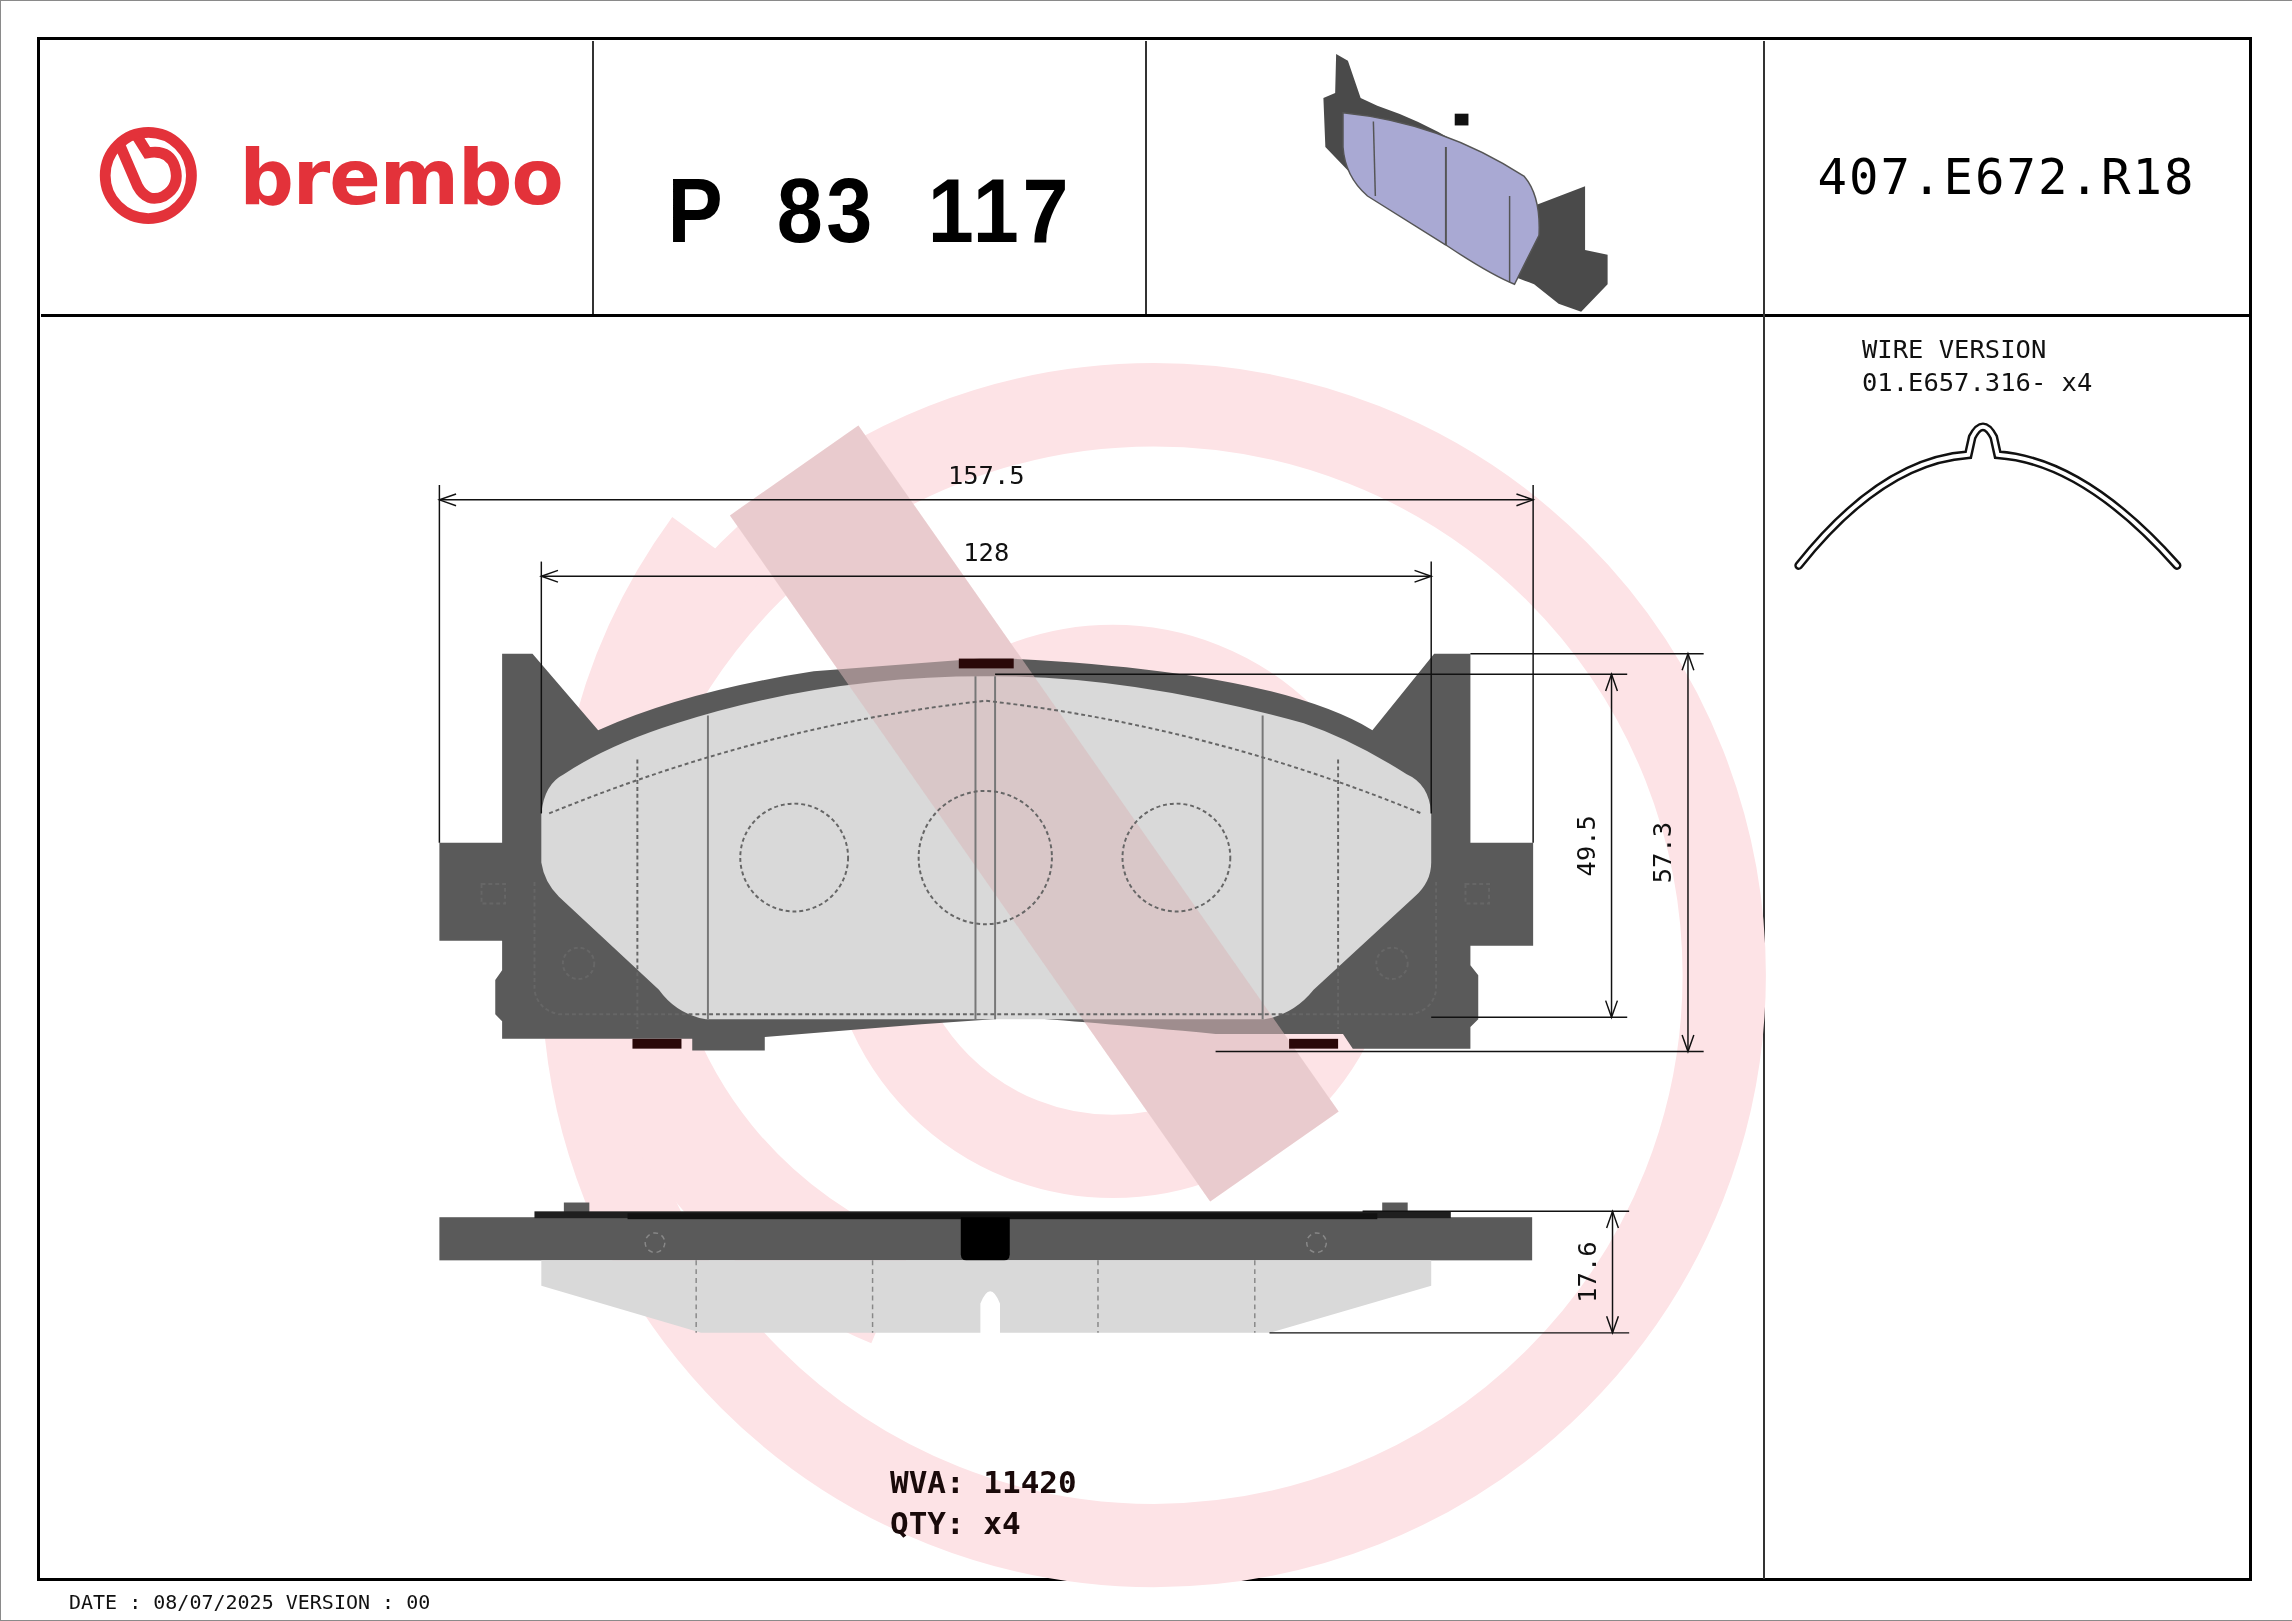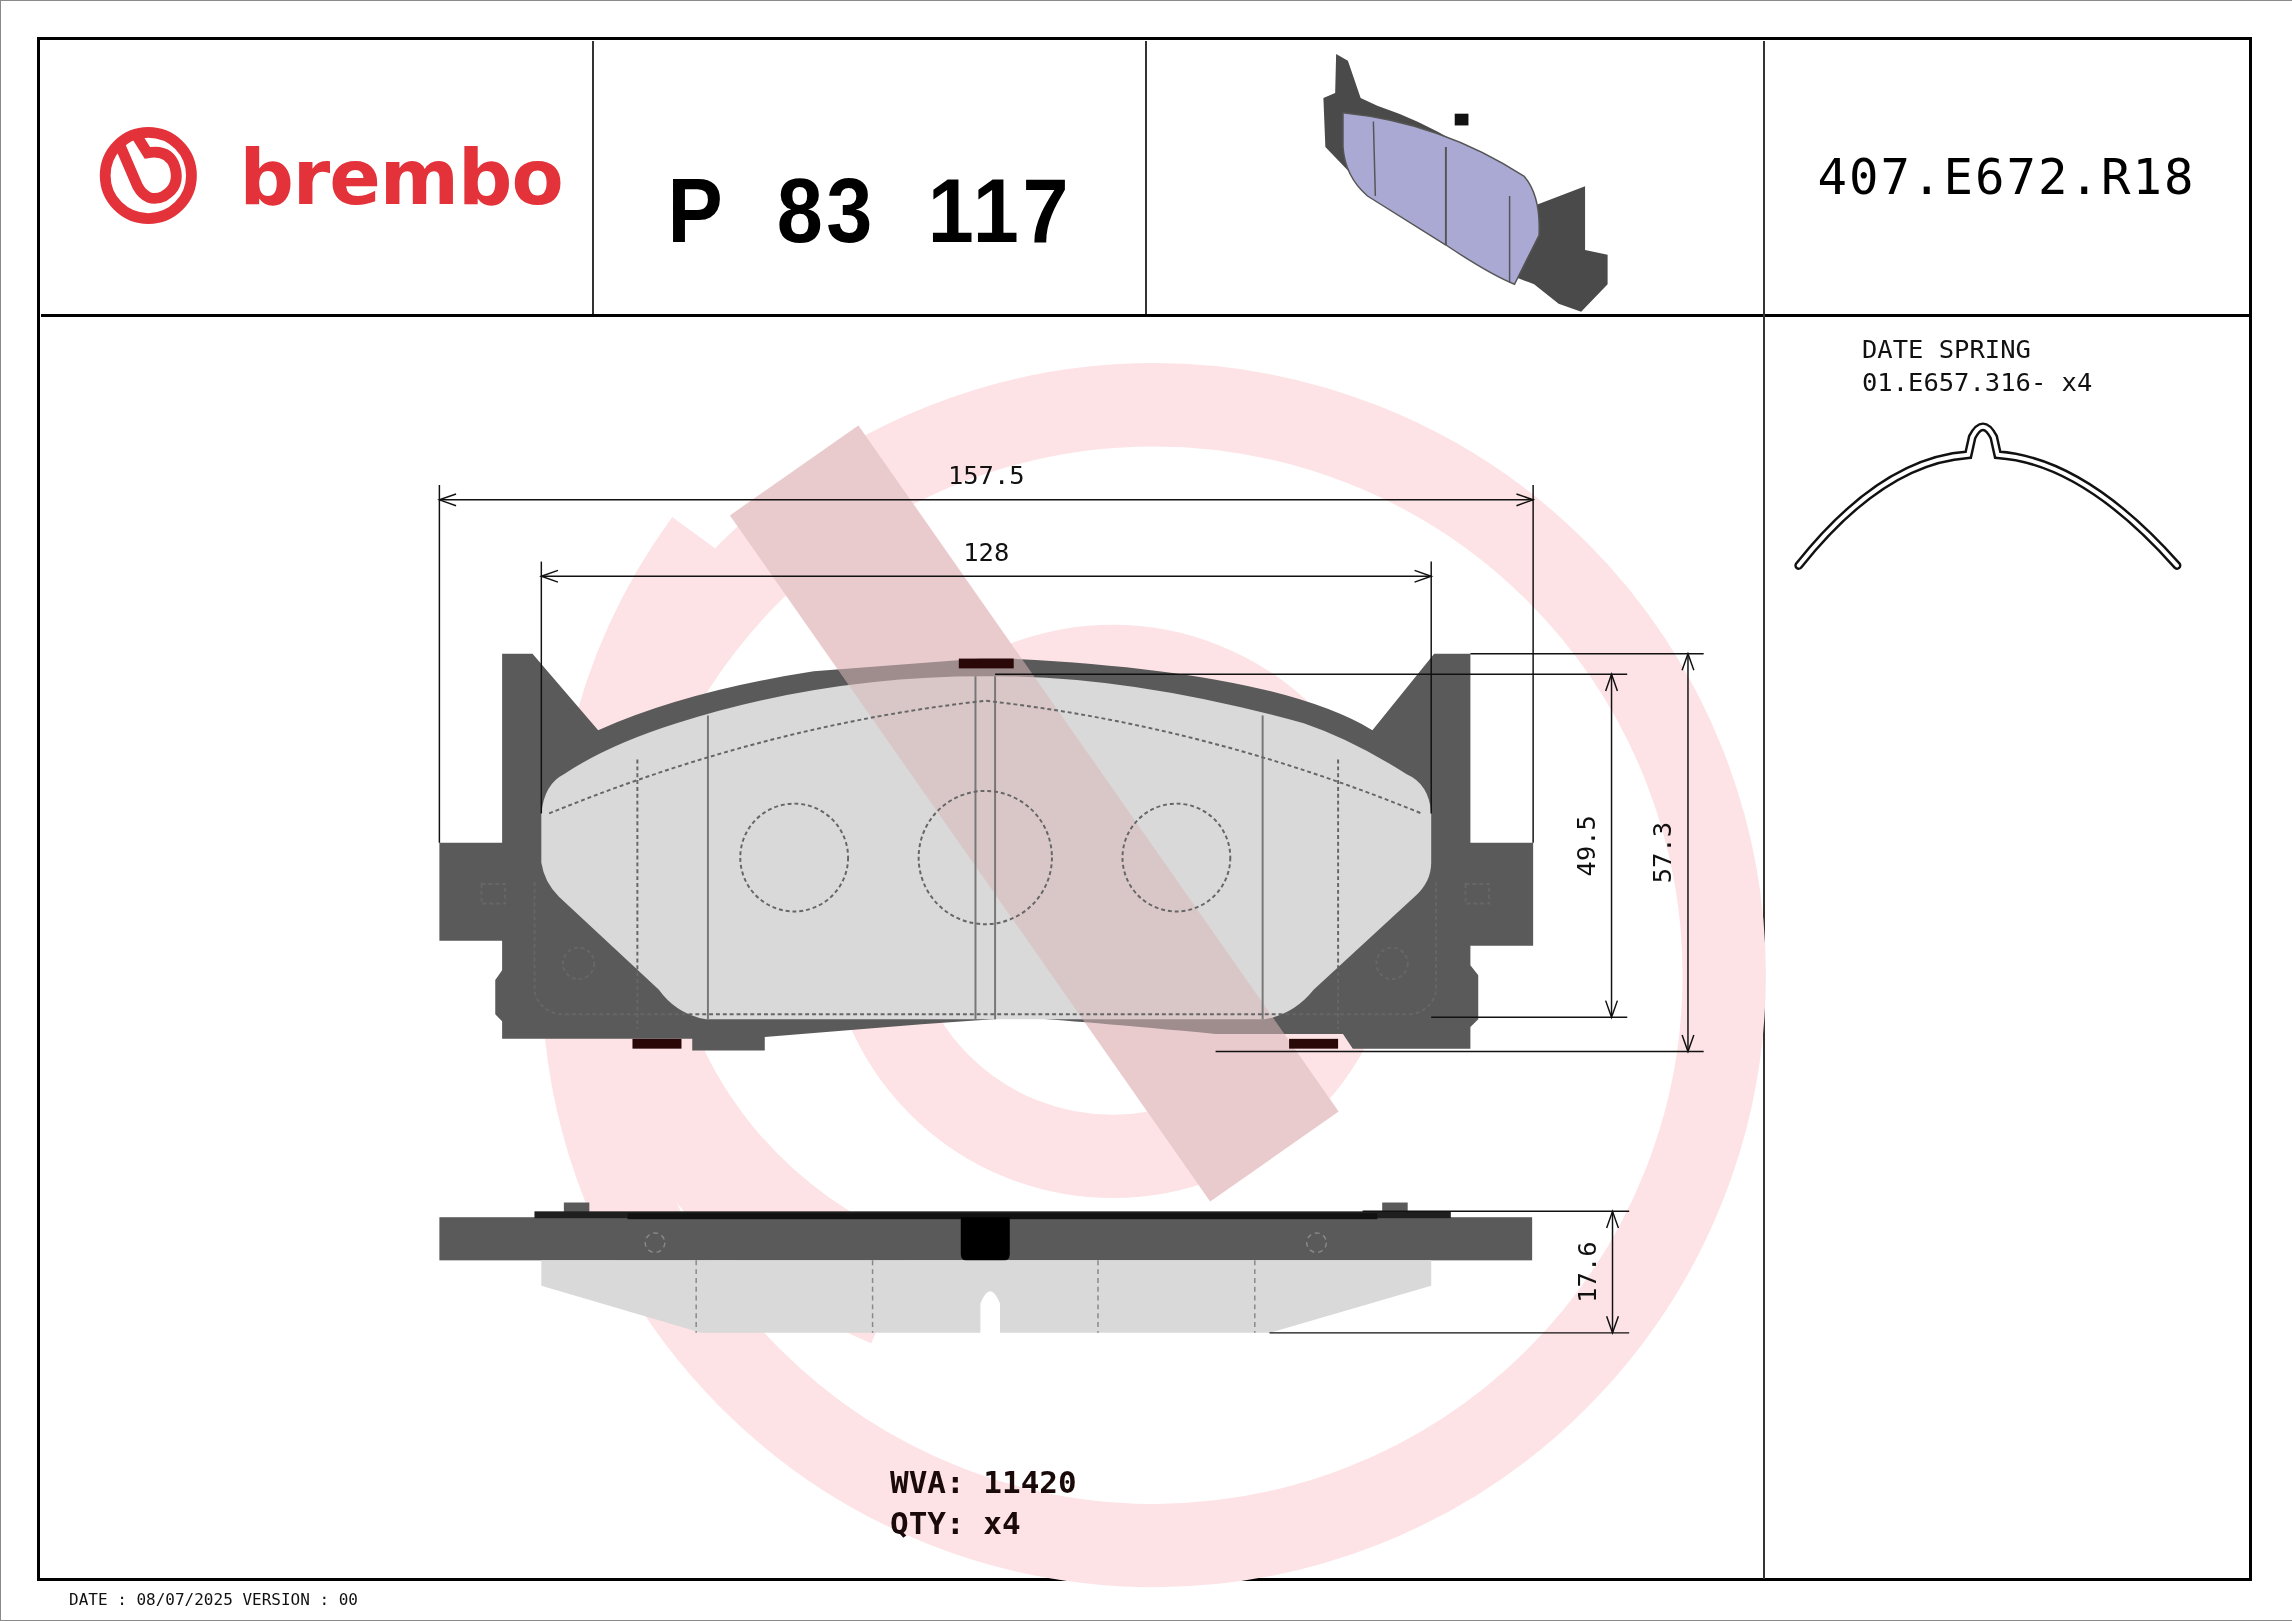--- a/index.html
+++ b/index.html
@@ -8,21 +8,21 @@
   .frame { position:absolute; left:37px; top:37px; width:2209px; height:1538px; border:3.9px solid #000; box-sizing:content-box; }
   .hline { position:absolute; background:#000; }
   .vline { position:absolute; background:#333; }
   .cell { position:absolute; display:flex; align-items:center; justify-content:center; }
   .logo { display:flex; align-items:center; gap:17.6px; }
   .logo-word { color:#e3323a; font-family:"DejaVu Sans", sans-serif; font-weight:bold; font-size:76px; letter-spacing:-1px; }
   .part-no { font-family:"Liberation Sans", sans-serif; font-weight:bold; font-size:90px; letter-spacing:3.9px; transform:scaleX(0.92); }
   .code { font-family:"DejaVu Sans Mono", monospace; font-size:49px; letter-spacing:2px; }
   .spring-label { position:absolute; left:1862px; top:333px; font-family:"DejaVu Sans Mono", monospace; font-size:25.5px; line-height:33px; color:#111; white-space:pre; }
   .wva { position:absolute; left:890px; top:1462px; font-family:"DejaVu Sans Mono", monospace; font-weight:bold; font-size:31px; line-height:41px; color:#1a0a0a; white-space:pre; }
-  .date { position:absolute; left:69px; top:1590px; font-family:"DejaVu Sans Mono", monospace; font-size:16px; color:#111; white-space:pre; }
+  .date { position:absolute; left:69px; top:1590px; font-family:"DejaVu Sans Mono", monospace; font-size:20px; color:#111; white-space:pre; }
   .dim { font-family:"DejaVu Sans Mono", monospace; font-size:26px; fill:#111; }
   svg { position:absolute; left:0; top:0; }
 </style>
 </head>
 <body>
 
 <div class="page-border"></div>
 <div class="frame"></div>
 
 <div class="hline" style="left:41px; top:314px; width:2209px; height:2.9px;"></div>
@@ -158,20 +158,20 @@
     <span class="logo-word">brembo</span>
   </div>
 </div>
 <div class="cell" style="left:594px; top:41px; width:551px; height:272px;margin-top:34px;">
   <span class="part-no" style="white-space:pre; word-spacing:27.4px;">P 83 117</span>
 </div>
 <div class="cell" style="left:1765px; top:41px; width:483px; height:272px;">
   <span class="code">407.E672.R18</span>
 </div>
 
-<div class="spring-label"><span>DATE SPRING</span>
+<div class="spring-label"><span>WIRE VERSION</span>
 <span>01.E657.316- x4</span></div>
 
 <div class="wva"><span>WVA: 11420</span>
 <span>QTY: x4</span></div>
 
 <div class="date">DATE : 08/07/2025 VERSION : 00</div>
 
 
 </body></html>

